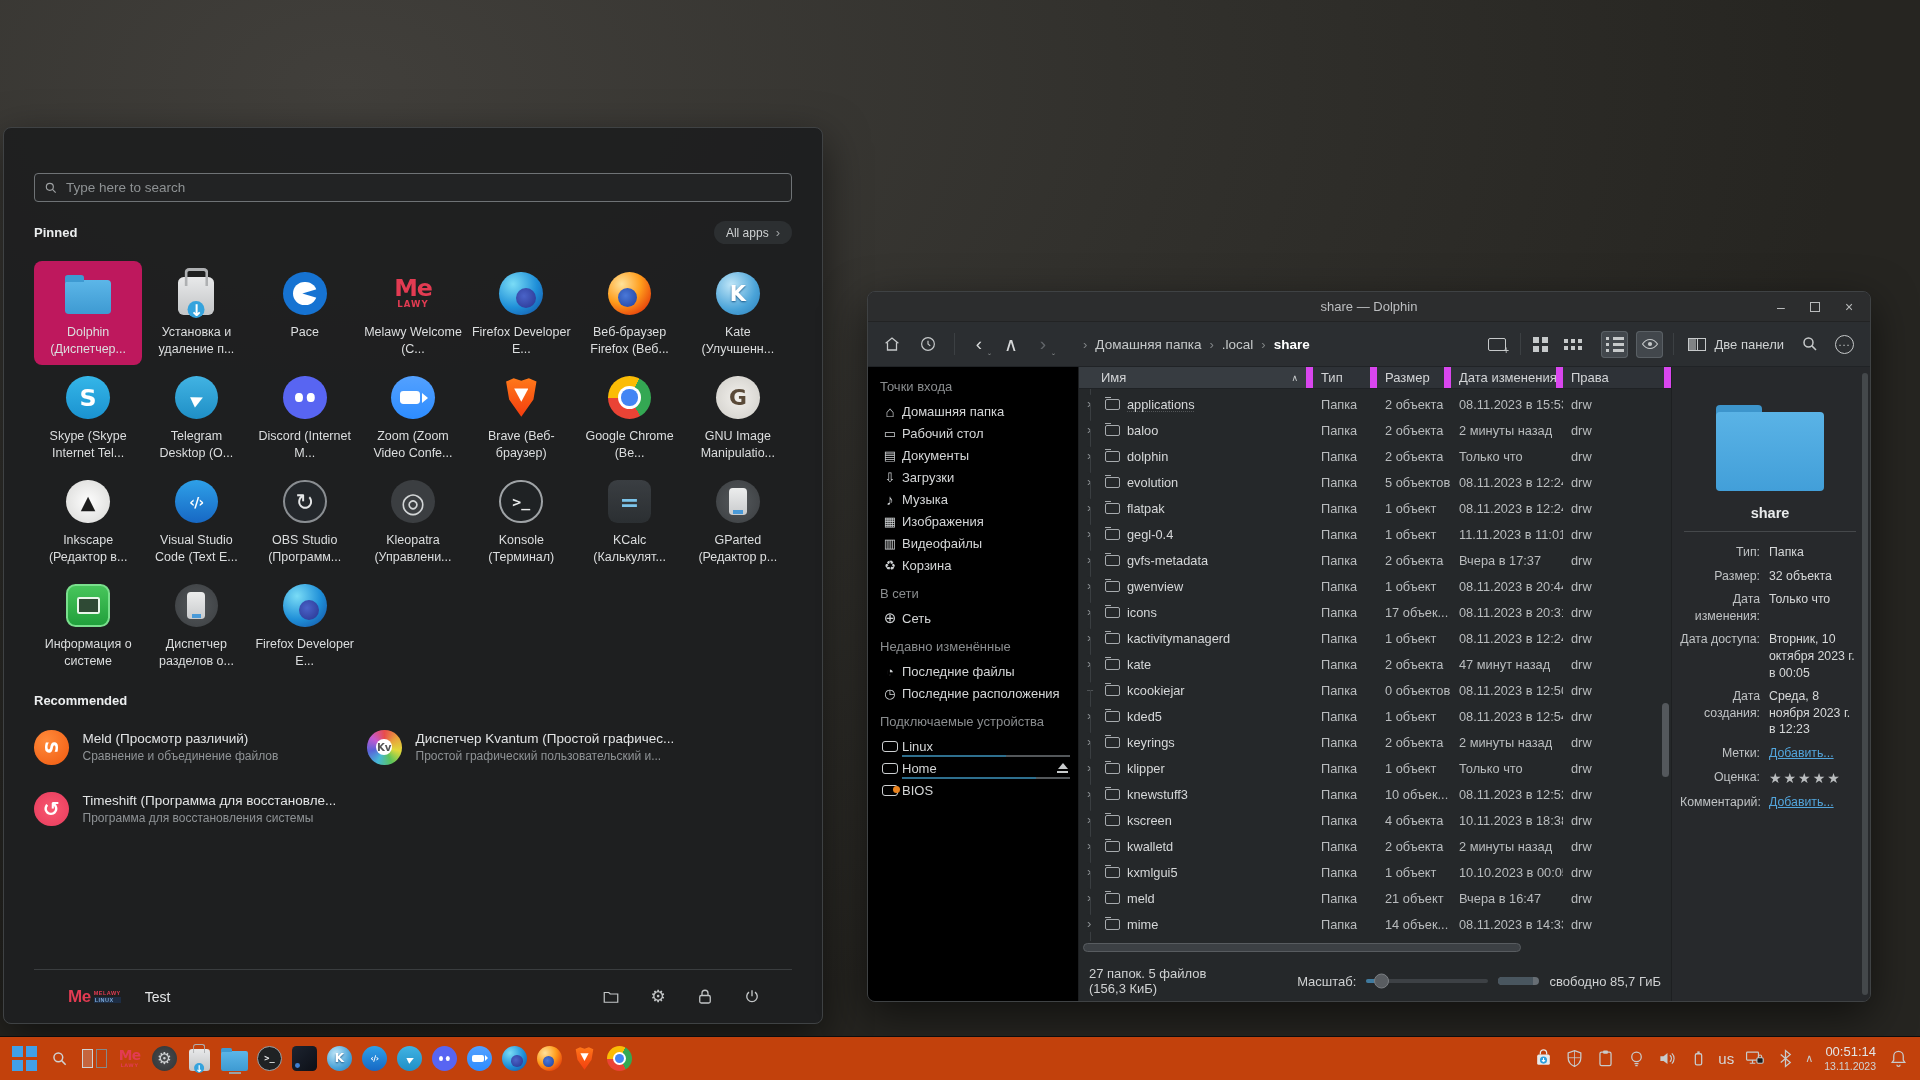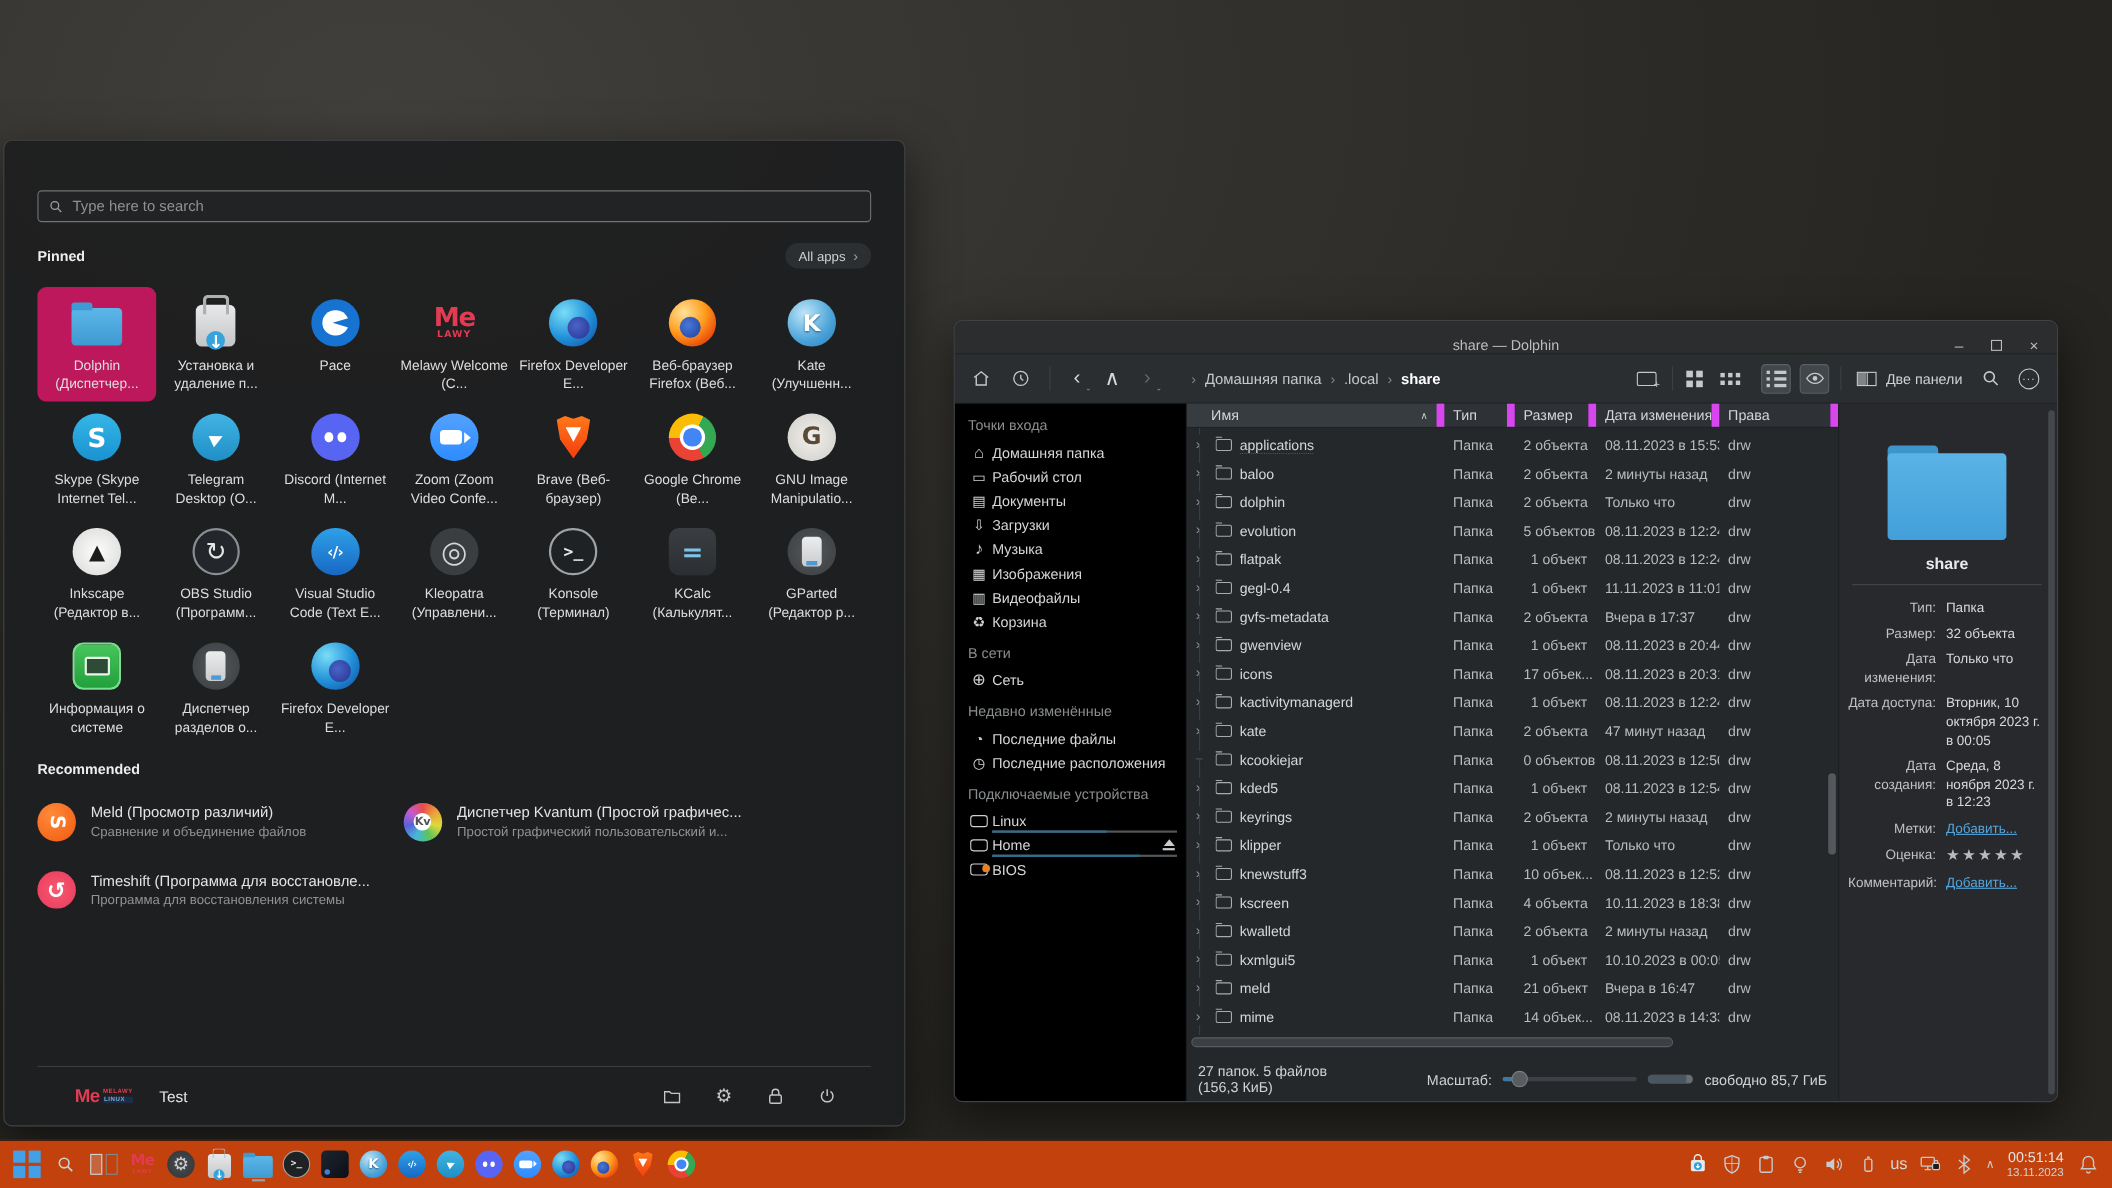--- a/index.html
+++ b/index.html
@@ -103,21 +103,21 @@
 .brand-col{display:flex;flex-direction:column;line-height:1.1}
 .brand-top{color:#e23b52;font-size:5.5px;font-weight:700;letter-spacing:.5px}
 .brand-bottom{color:#7aa7d8;font-size:5.5px;font-weight:700;letter-spacing:.5px;background:#1d2d44;padding:0 1px}
 .footer-user{margin-left:24px;font-size:14px;color:#e4e6e7}
 .footer-actions{margin-left:auto;display:flex;gap:27px}
 .ft-ic{width:20px;height:20px;color:#c3c6c7;display:flex;align-items:center;justify-content:center;font-size:17px}
 .ft-ic svg{width:18px;height:18px}
 
 
 #dolphin{left:867px;top:291px;width:1004px;height:711px;background:#26292c;display:flex;flex-direction:column}
-.titlebar{height:30px;background:#2c2d2e;display:flex;align-items:flex-end;position:relative;flex:none;border-bottom:1px solid #222324}
+.titlebar{height:30px;background:#2c2d2e;display:flex;align-items:center;position:relative;flex:none;border-bottom:1px solid #222324}
 .title-text{position:absolute;left:0;right:0;text-align:center;font-size:13px;color:#bcbec0}
 .win-controls{margin-left:auto;display:flex;align-items:center;gap:22px;padding-right:14px;z-index:1}
 .wc{color:#b9bbbc;font-size:14px;line-height:1;display:flex;align-items:center;justify-content:center;width:14px;height:14px}
 .wc-max{width:10px;height:10px;border:1.4px solid #b9bbbc}
 .toolbar{height:45px;background:#2b2e31;display:flex;align-items:center;padding:0 12px;gap:12px;flex:none;border-bottom:1px solid #202326;color:#c6c9ca}
 .tb-ic{display:flex;align-items:center;justify-content:center;width:24px;height:24px;color:#c6c9ca}
 .tb-ic svg{width:18px;height:18px}
 .tb-sep{width:1px;height:22px;background:#3c4043;margin:0 2px}
 .nav-ar{font-size:19px;color:#d6d8d9;position:relative;width:20px;text-align:center}
 .nav-ar .sub{position:absolute;bottom:-7px;right:-2px;font-size:9px;color:#8d9193}
@@ -178,21 +178,21 @@
 .tree{position:relative;height:100%}
 .tree::before{content:"";position:absolute;left:11px;top:-13px;bottom:-13px;border-left:1px solid #3a3e41}
 .tree::after{content:"›";position:absolute;left:8px;top:50%;transform:translateY(-54%);color:#8d9193;font-size:13px;background:#25282a;padding:1px 0}
 .tree.noexp::after{content:"–";color:#5d6164;font-size:11px}
 .fname-cell{display:flex;align-items:center;gap:7px;overflow:hidden}
 .ffold{width:15px;height:11px;border:1.4px solid #a7abae;border-radius:2px;position:relative;flex:none}
 .ffold::before{content:"";position:absolute;top:-4px;left:-1px;width:6px;height:2.5px;background:#a7abae;border-radius:1px 1px 0 0}
 .fname{color:#d6d8d9}
 .frow:first-child .fname{text-decoration:underline dotted;text-underline-offset:3px}
 .fcell{color:#b9bcbe;padding:0 8px;overflow:hidden}
-.fcell.num{text-align:right}
+.fcell.num{text-align:left}
 .hscroll{height:10px;margin:2px 6px 0 4px;position:relative;flex:none}
 .hscroll .thumb{position:absolute;left:0;top:0;height:9px;width:438px;background:#3c4044;border:1px solid #585c60;border-radius:5px}
 .vscroll{position:absolute;right:2px;top:336px;width:7px;height:74px;background:#54585c;border-radius:4px}
 .statusbar{margin-top:auto;height:40px;display:flex;align-items:center;padding:0 10px;font-size:13px;color:#cfd1d2;gap:10px;flex:none}
 .zoom-group{display:flex;align-items:center;gap:10px;margin-left:64px}
 .zoom-track{width:122px;height:4px;background:#3d4145;border-radius:2px;position:relative}
 .zoom-track .fill{position:absolute;left:0;top:0;height:4px;width:14px;background:#3f7a9e;border-radius:2px}
 .zoom-track .thumb{position:absolute;left:8px;top:50%;transform:translateY(-50%);width:15px;height:15px;border-radius:50%;background:#595d61;border:1px solid #7b7f83}
 .cap-bar{width:58px;height:8px;border-radius:4px;background:#676e74;overflow:hidden;margin-left:auto}
 .cap-bar i{display:block;height:100%;width:84%;background:#49565f}
@@ -329,29 +329,29 @@
         <div class="tile-label">GNU Image Manipulatio...</div>
       </div>
       <div class="tile">
         <span class="tile-icon">
           <span class="ic ic-inkscape"></span>
         </span>
         <div class="tile-label">Inkscape (Редактор в...</div>
       </div>
       <div class="tile">
         <span class="tile-icon">
+          <span class="ic ic-vscode"></span>
+        </span>
+        <div class="tile-label">Visual Studio Code (Text E...</div>
+      </div>
+      <div class="tile">
+        <span class="tile-icon">
           <span class="ic ic-obs"></span>
         </span>
         <div class="tile-label">OBS Studio (Программ...</div>
-      </div>
-      <div class="tile">
-        <span class="tile-icon">
-          <span class="ic ic-vscode"></span>
-        </span>
-        <div class="tile-label">Visual Studio Code (Text E...</div>
       </div>
       <div class="tile">
         <span class="tile-icon">
           <span class="ic ic-kleopatra"></span>
         </span>
         <div class="tile-label">Kleopatra (Управлени...</div>
       </div>
       <div class="tile">
         <span class="tile-icon">
           <span class="ic ic-konsole"></span>

